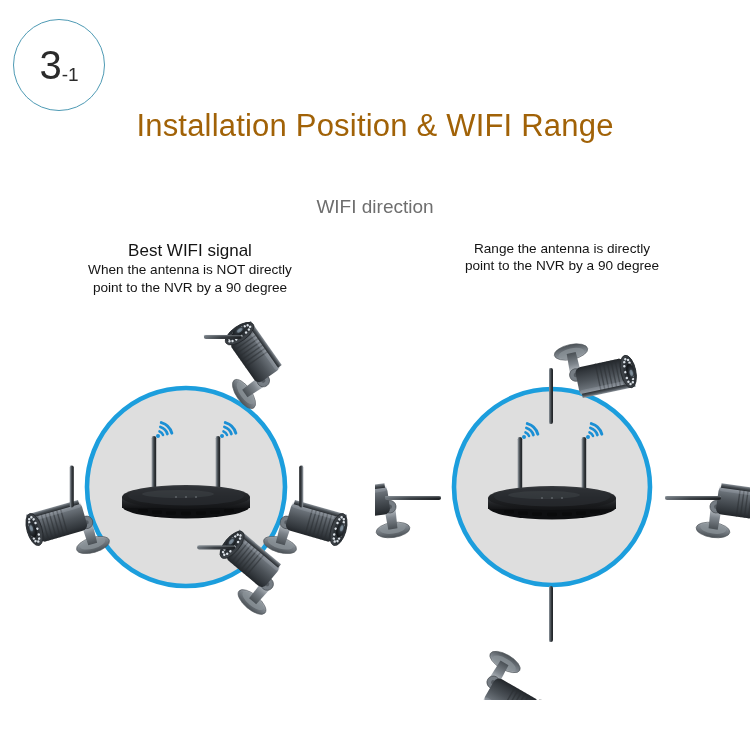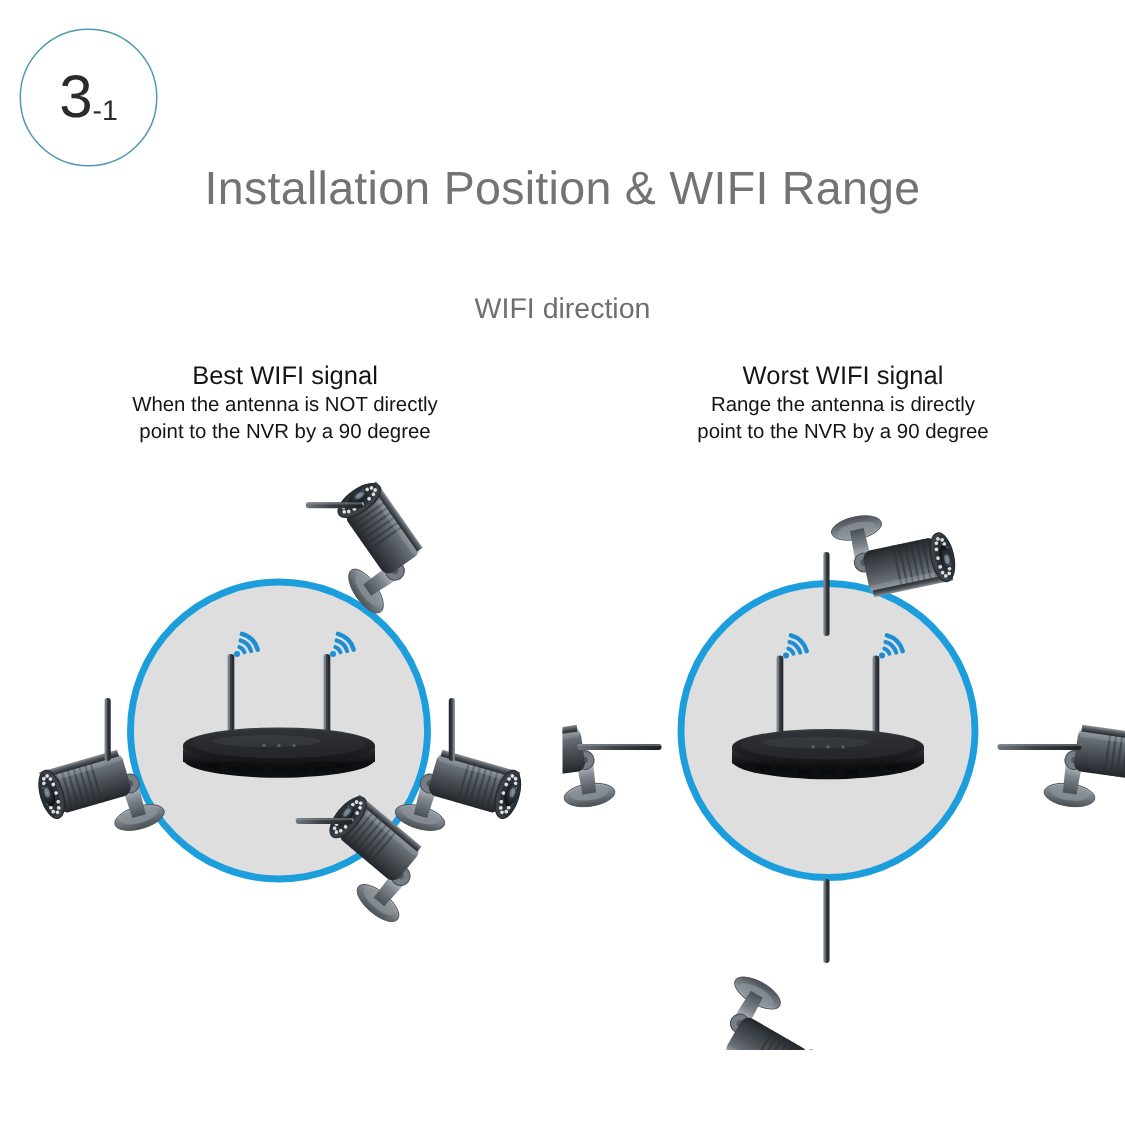--- a/index.html
+++ b/index.html
@@ -48,21 +48,21 @@
 
   
   .title {
     position: absolute;
     left: 0;
     top: 108px;
     width: 750px;
     text-align: center;
     font-size: 31px;
     font-weight: 400;
-    color: #737373;
+    color: #a16207;
     letter-spacing: 0.2px;
   }
   .subtitle {
     position: absolute;
     left: 0;
     top: 196px;
     width: 750px;
     text-align: center;
     font-size: 19px;
     font-weight: 400;
@@ -113,21 +113,20 @@
 <div class="title">Installation Position &amp; WIFI Range</div>
 <div class="subtitle">WIFI direction</div>
 
 <div class="caption left">
   <div class="cap-head">Best WIFI signal</div>
   <div class="cap-line">When the antenna is NOT directly</div>
   <div class="cap-line">point to the NVR by a 90 degree</div>
 </div>
 
 <div class="caption right">
-  <div class="cap-head">Worst WIFI signal</div>
   <div class="cap-line">Range the antenna is directly</div>
   <div class="cap-line">point to the NVR by a 90 degree</div>
 </div>
 
 <div class="stage left">
 <svg viewBox="0 0 375 390" xmlns="http://www.w3.org/2000/svg">
   <defs>
 
     <linearGradient id="camBody" x1="0" y1="0" x2="0" y2="1">
       <stop offset="0%" stop-color="#9aa1a8"></stop>

